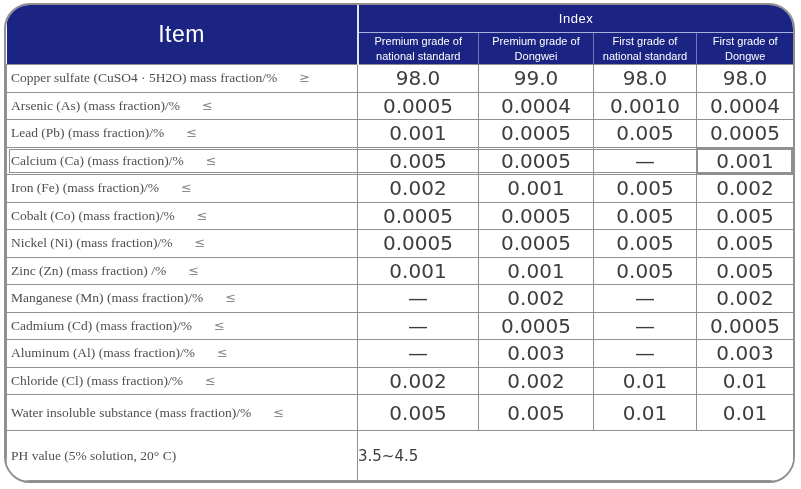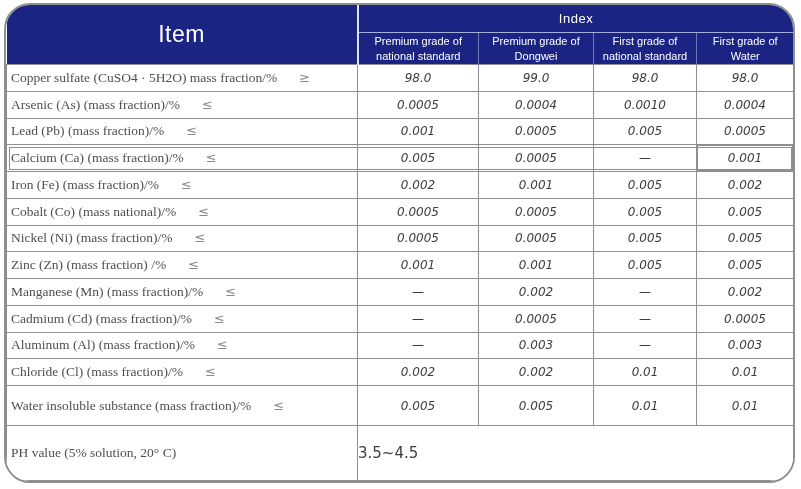--- a/index.html
+++ b/index.html
@@ -36,21 +36,21 @@
   
   td{border:1px solid #8f8f8f;background:#ffffff;padding:0;}
   td.label{
     font-family:"Liberation Serif",serif;
     font-size:13.5px;color:#4f4f4f;
     text-align:left;padding-left:4px;white-space:nowrap;
   }
   td.label .sym{margin-left:22px;color:#8a8a8a;font-family:"DejaVu Sans",sans-serif;font-size:13px;}
   td.val{
     text-align:center;font-family:"DejaVu Sans",sans-serif;
-    font-size:12px;color:#3d3d3d;font-style:italic;
+    font-size:20px;color:#3d3d3d;
   }
   tbody tr{height:22px;}
   tr.row-tall{height:33px;}
   tr.row-ph{height:45px;}
   td.ph-val{text-align:left;font-family:"DejaVu Sans",sans-serif;font-size:15px;color:#3d3d3d;}
   
   tr.highlight{outline:1px solid #8f8f8f;outline-offset:-3px;}
   tr.highlight td:last-child{box-shadow:inset 0 0 0 1px #8f8f8f;}
 </style>
 </head>
@@ -67,21 +67,21 @@
   </colgroup>
   <thead>
     <tr>
       <th class="item-th" rowspan="2">Item</th>
       <th class="index-th" colspan="4">Index</th>
     </tr>
     <tr class="subhead">
       <th>Premium grade of national standard</th>
       <th>Premium grade of Dongwei</th>
       <th>First grade of national standard</th>
-      <th>First grade of Water</th>
+      <th>First grade of Dongwe</th>
     </tr>
   </thead>
   <tbody>
     <tr>
       <td class="label"><span>Copper sulfate (CuSO4 · 5H2O) mass fraction/%</span><span class="sym">≥</span></td>
       <td class="val">98.0</td>
       <td class="val">99.0</td>
       <td class="val">98.0</td>
       <td class="val">98.0</td>
     </tr>
@@ -107,21 +107,21 @@
       <td class="val">0.001</td>
     </tr>
     <tr>
       <td class="label"><span>Iron (Fe) (mass fraction)/%</span><span class="sym">≤</span></td>
       <td class="val">0.002</td>
       <td class="val">0.001</td>
       <td class="val">0.005</td>
       <td class="val">0.002</td>
     </tr>
     <tr>
-      <td class="label"><span>Cobalt (Co) (mass national)/%</span><span class="sym">≤</span></td>
+      <td class="label"><span>Cobalt (Co) (mass fraction)/%</span><span class="sym">≤</span></td>
       <td class="val">0.0005</td>
       <td class="val">0.0005</td>
       <td class="val">0.005</td>
       <td class="val">0.005</td>
     </tr>
     <tr>
       <td class="label"><span>Nickel (Ni) (mass fraction)/%</span><span class="sym">≤</span></td>
       <td class="val">0.0005</td>
       <td class="val">0.0005</td>
       <td class="val">0.005</td>

